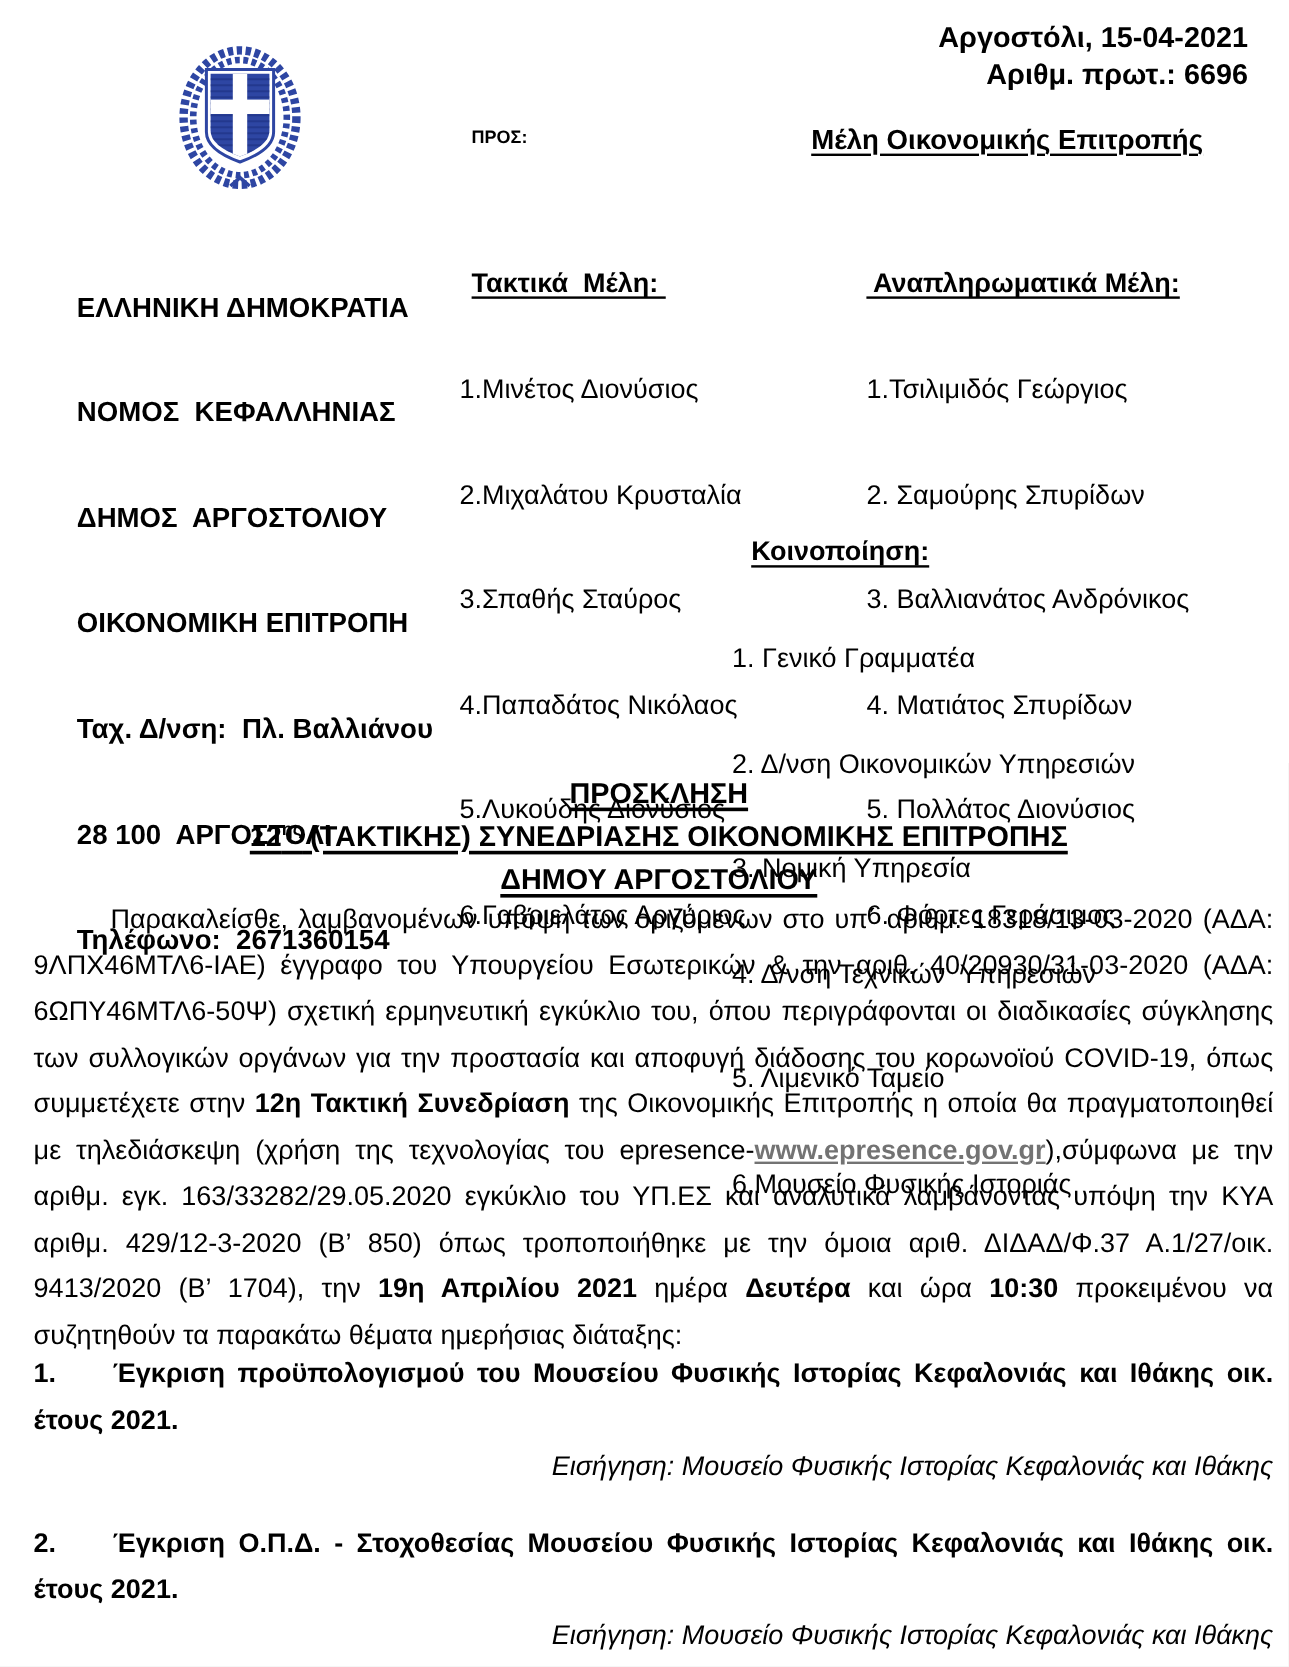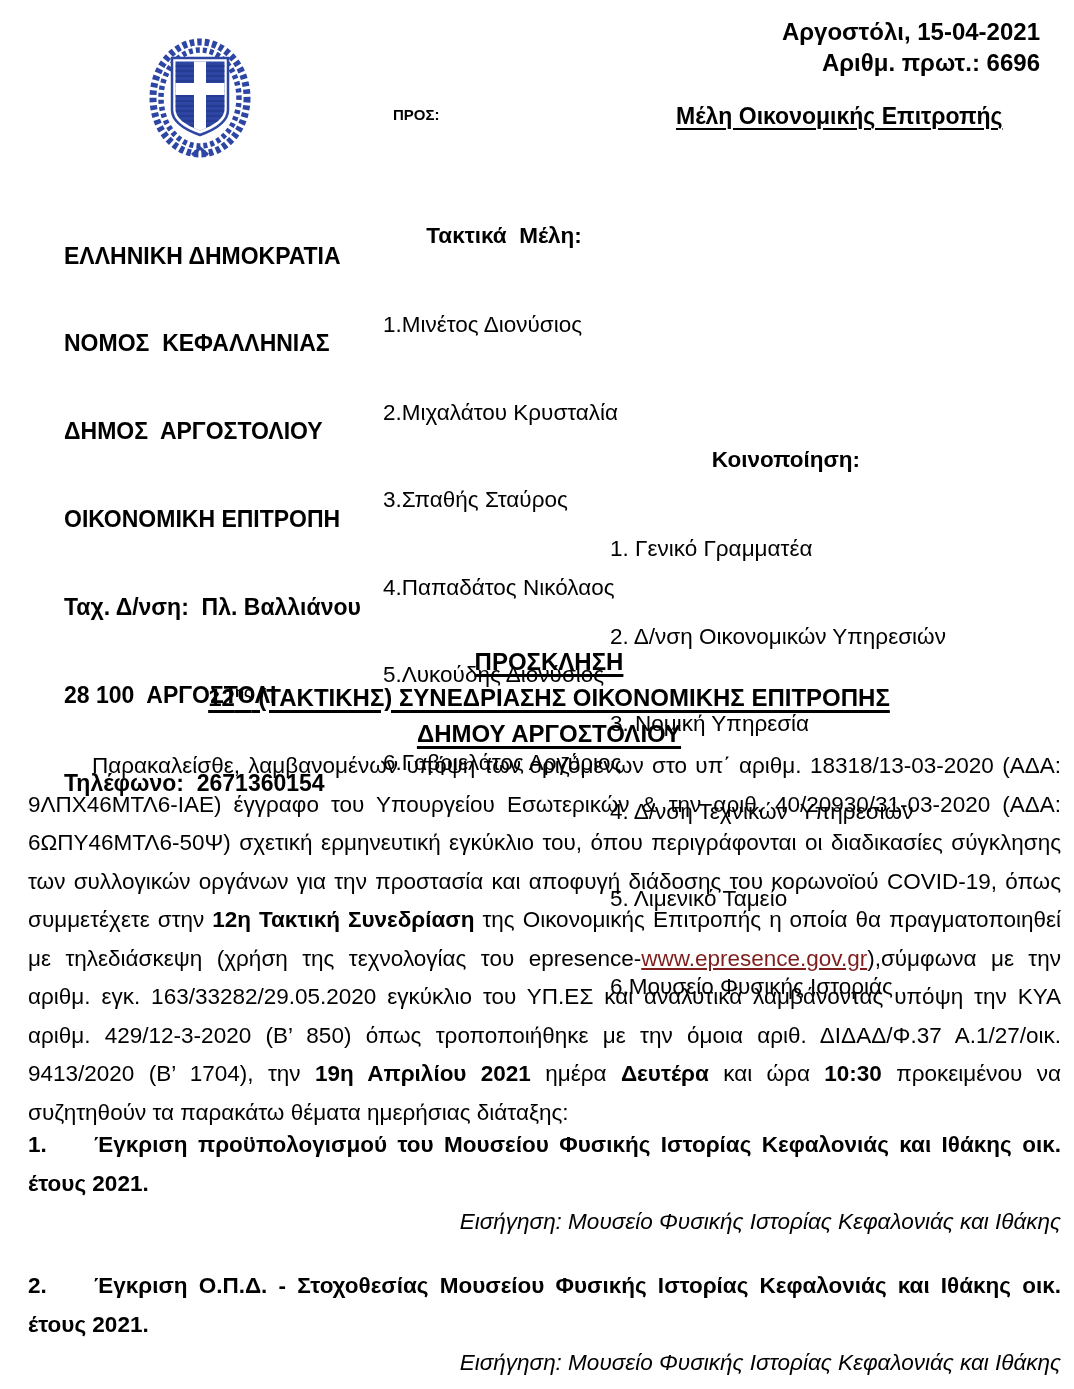--- a/index.html
+++ b/index.html
@@ -28,23 +28,22 @@
   
   .pros{position:absolute;left:393px;top:106px;font-weight:700;font-size:15px;}
   .grp-title{
     position:absolute;left:676px;top:103px;
     font-weight:700;font-size:23px;
     text-decoration:underline;text-underline-offset:4px;text-decoration-thickness:2px;
   }
   .mlist{position:absolute;font-size:22.5px;line-height:29.2px;white-space:pre;}
   .mlist .ltitle{
     font-weight:700;
-    text-underline-offset:4px;text-decoration-thickness:2px;
+    text-decoration:underline;text-underline-offset:4px;text-decoration-thickness:2px;
     margin-bottom:1px;
-    text-align:center;
   }
   .reg{left:383px;top:163px;}
   .reg .ltitle{margin-left:10px;}
   .alt{left:722px;top:163px;}
   .notify{left:610px;top:387px;}
   .notify .ltitle{margin-bottom:1px;margin-left:16px;}
   
   .title-block{
     position:absolute;left:12px;top:644px;width:1074px;
     text-align:center;font-weight:700;font-size:24px;line-height:36px;
@@ -54,21 +53,21 @@
     display:inline-block;
   }
   .title-block div{margin:0;}
   .title-block sup{font-size:62%;line-height:0;}
   
   .par{
     position:absolute;left:28px;top:747px;width:1033px;
     font-size:22.5px;line-height:38.5px;text-align:justify;text-indent:64px;
   }
   .par .b{font-weight:700;}
-  .link{color:#7f1d1d;text-decoration:underline;cursor:pointer;}
+  .link{color:#737373;text-decoration:underline;cursor:pointer;font-weight:bold;}
   
   .agenda{
     position:absolute;left:28px;width:1033px;
     font-size:22.5px;line-height:38.5px;
   }
   .agenda .head{font-weight:700;text-align:justify;}
   .agenda .num{display:inline-block;width:66px;font-weight:700;}
   .agenda .intro{font-style:italic;font-weight:400;text-align:right;}
   .item-1{top:1126px;}
   .item-2{top:1267px;}
@@ -137,20 +136,29 @@
   <div class="mlist reg">
     <div class="ltitle">Τακτικά  Μέλη: </div>
     <div>1.Μινέτος Διονύσιος</div>
     <div>2.Μιχαλάτου Κρυσταλία</div>
     <div>3.Σπαθής Σταύρος</div>
     <div>4.Παπαδάτος Νικόλαος</div>
     <div>5.Λυκούδης Διονύσιος</div>
     <div>6.Γαβριελάτος Αργύριος</div>
   </div>
 
+  <div class="mlist alt">
+    <div class="ltitle"> Αναπληρωματικά Μέλη:</div>
+    <div>1.Τσιλιμιδός Γεώργιος</div>
+    <div>2. Σαμούρης Σπυρίδων</div>
+    <div>3. Βαλλιανάτος Ανδρόνικος</div>
+    <div>4. Ματιάτος Σπυρίδων</div>
+    <div>5. Πολλάτος Διονύσιος</div>
+    <div>6. Φόρτες Γεράσιμος</div>
+  </div>
 
   <div class="mlist notify">
     <div class="ltitle">Κοινοποίηση:</div>
     <div>1. Γενικό Γραμματέα</div>
     <div>2. Δ/νση Οικονομικών Υπηρεσιών</div>
     <div>3. Νομική Υπηρεσία</div>
     <div>4. Δ/νση Τεχνικών  Υπηρεσιών</div>
     <div>5. Λιμενικό Ταμείο</div>
     <div>6.Μουσείο Φυσικής Ιστοριάς</div>
   </div>

